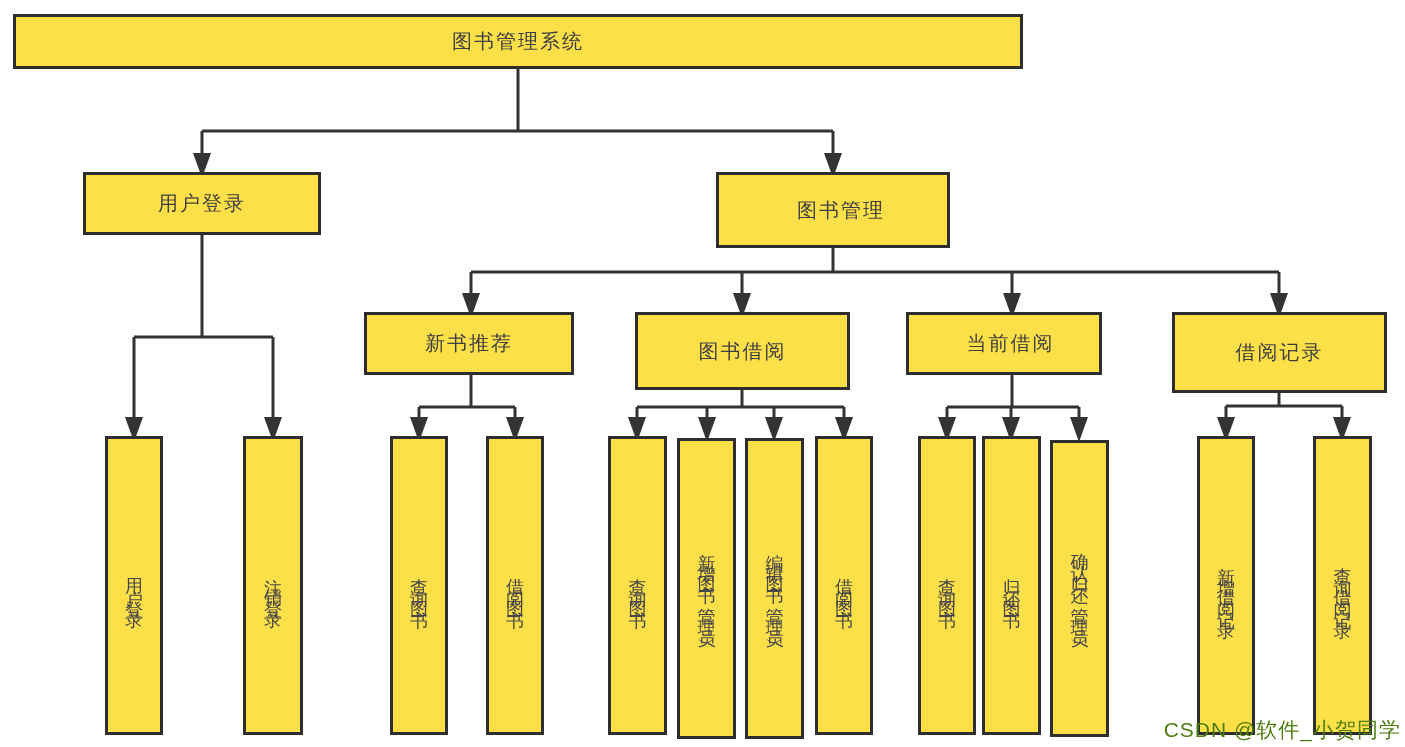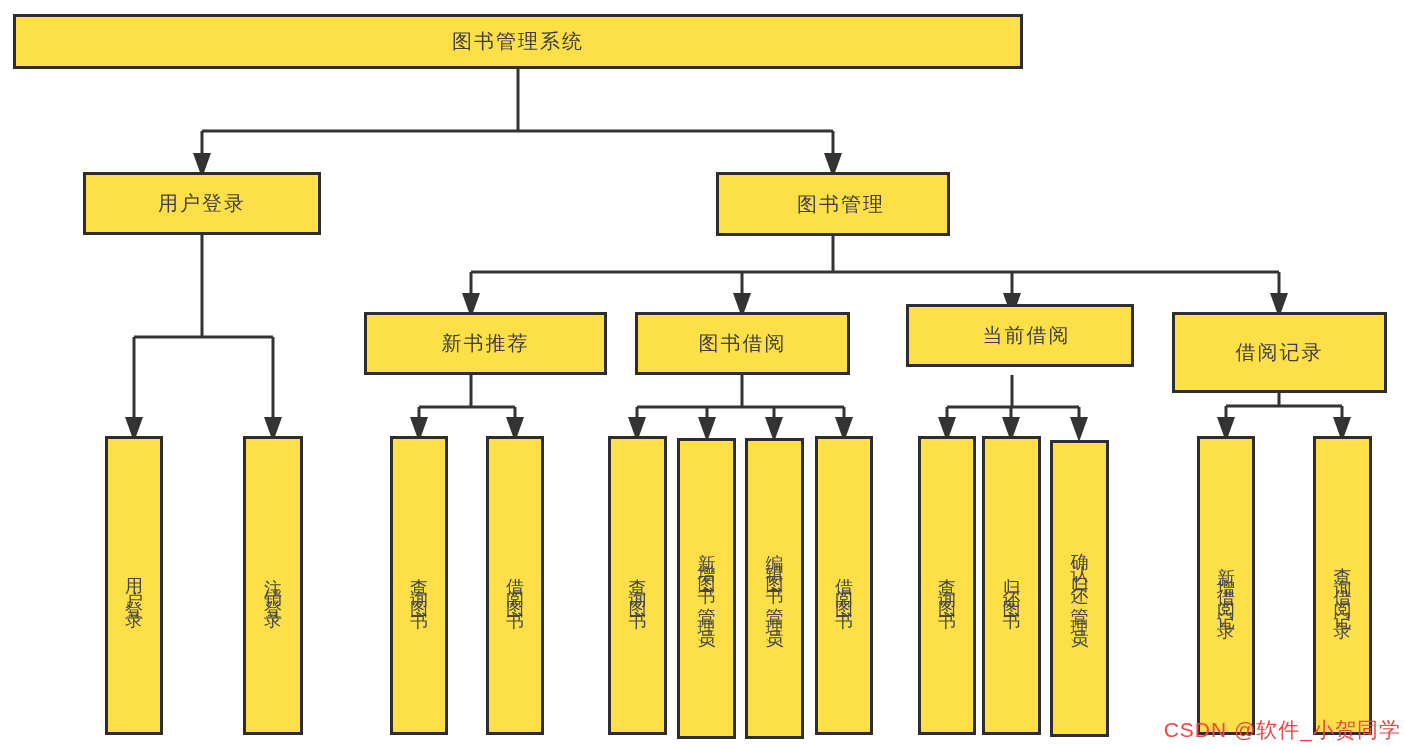--- a/index.html
+++ b/index.html
@@ -48,21 +48,21 @@
     color: #464649;
   }
 
   .watermark {
     position: absolute;
     right: 4px;
     bottom: 3px;
     z-index: 3;
     font-size: 21px;
     letter-spacing: 1px;
-    color: #ef4444;
+    color: #4d7c0f;
     white-space: nowrap;
   }
 </style>
 </head>
 <body>
 
 <div class="canvas">
 
   <svg class="connectors" viewBox="0 0 1405 747" xmlns="http://www.w3.org/2000/svg">
     <g stroke="#333333" stroke-width="3" fill="none">
@@ -104,31 +104,31 @@
     </g>
   </svg>
 
   <div class="node hbox" style="left:13px; top:14px; width:1010px; height:55px;">
     <span>图书管理系统</span>
   </div>
 
   <div class="node hbox" style="left:83px; top:172px; width:238px; height:63px;">
     <span>用户登录</span>
   </div>
-  <div class="node hbox" style="left:716px; top:172px; width:234px; height:64px;padding-left:16px;">
+  <div class="node hbox" style="left:716px; top:172px; width:234px; height:76px;padding-left:16px;">
     <span>图书管理</span>
   </div>
 
-  <div class="node hbox" style="left:364px; top:312px; width:243px; height:63px;">
+  <div class="node hbox" style="left:364px; top:312px; width:210px; height:63px;">
     <span>新书推荐</span>
   </div>
-  <div class="node hbox" style="left:635px; top:312px; width:215px; height:63px;">
+  <div class="node hbox" style="left:635px; top:312px; width:215px; height:78px;">
     <span>图书借阅</span>
   </div>
-  <div class="node hbox" style="left:906px; top:304px; width:228px; height:63px;padding-left:13px;">
+  <div class="node hbox" style="left:906px; top:312px; width:196px; height:63px;padding-left:13px;">
     <span>当前借阅</span>
   </div>
   <div class="node hbox" style="left:1172px; top:312px; width:215px; height:81px;">
     <span>借阅记录</span>
   </div>
 
   <div class="node leaf" style="left:105px; top:436px; width:58px; height:299px;">
     <span class="vtext">用户登录</span>
   </div>
   <div class="node leaf" style="left:243px; top:436px; width:60px; height:299px;">

